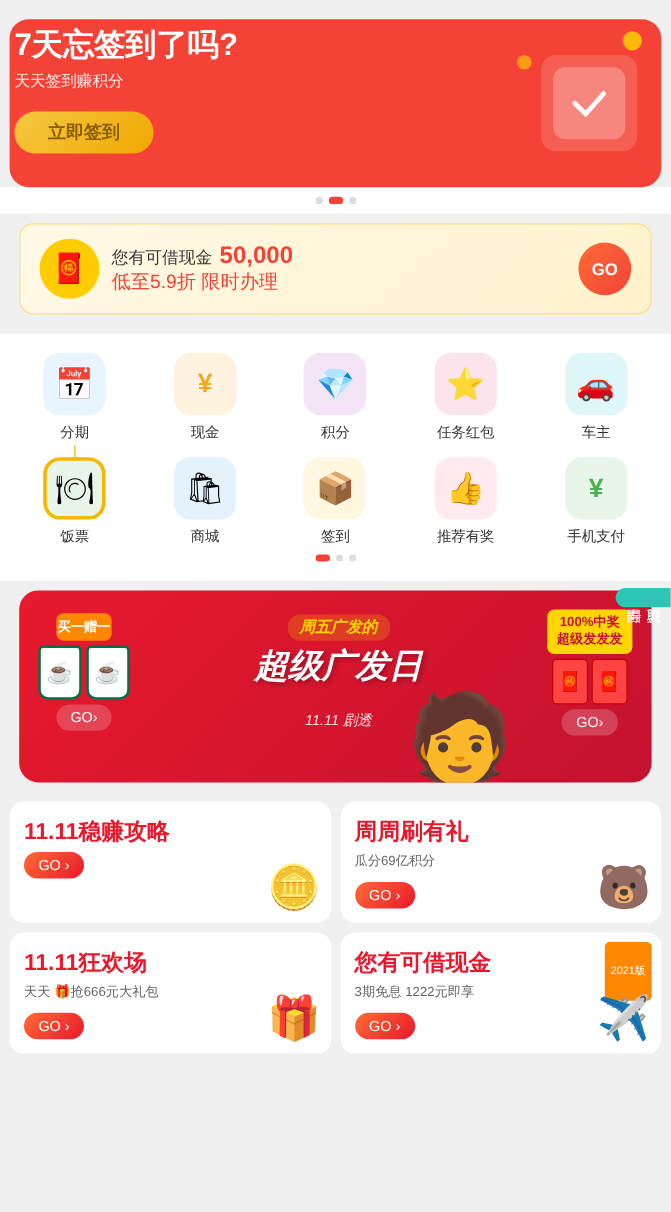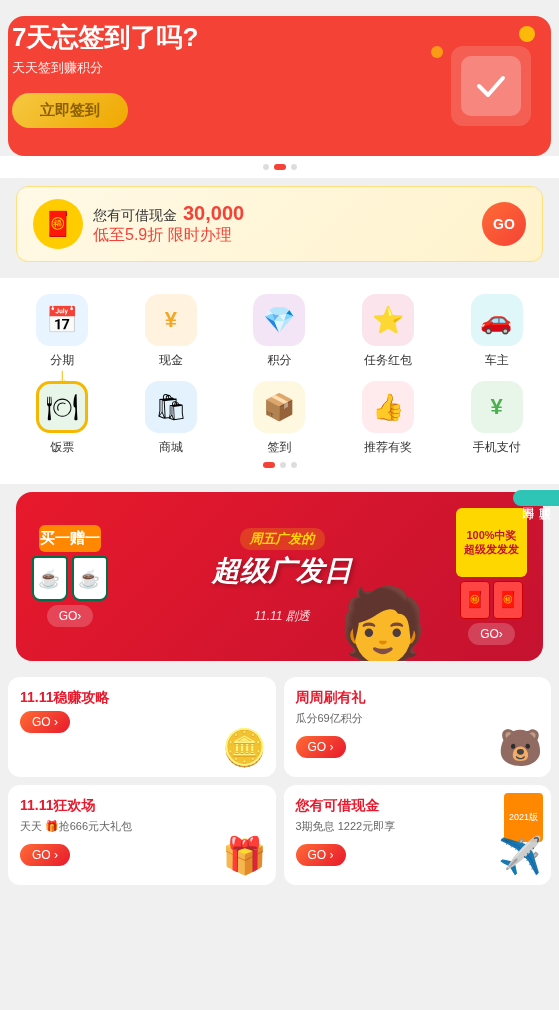--- a/index.html
+++ b/index.html
@@ -196,21 +196,21 @@
     }
     .super-left {
       display: flex;
       flex-direction: column;
       align-items: center;
       gap: 4px;
     }
     .buy-one-tag {
       background: #ff8800;
       color: white;
-      font-size: 15px;
+      font-size: 11px;
       font-weight: bold;
       padding: 4px 1px;
       border-radius: 6px;
     }
     .starbucks-cups {
       display: flex;
       gap: 4px;
     }
     .cup {
       width: 36px;
@@ -265,21 +265,21 @@
       display: flex;
       flex-direction: column;
       align-items: center;
       gap: 4px;
     }
     .hundred-tag {
       background: #ffd700;
       color: #c41230;
       font-size: 11px;
       font-weight: bold;
-      padding: 20px 8px;
+      padding: 4px 8px;
       border-radius: 6px;
       text-align: center;
       line-height: 1.3;
     }
     .red-envelopes {
       display: flex;
       gap: 3px;
     }
     .red-env {
       width: 30px;
@@ -311,21 +311,21 @@
     }
     .promo-card {
       background: white;
       border-radius: 12px;
       padding: 12px;
       position: relative;
       overflow: hidden;
       min-height: 100px;
     }
     .promo-card-title {
-      font-size: 14px;
+      font-size: 19px;
       font-weight: bold;
       color: #e8192c;
       margin-bottom: 4px;
     }
     .promo-card-desc {
       font-size: 11px;
       color: #666;
       margin-bottom: 10px;
     }
     .go-small {
@@ -401,21 +401,21 @@
     <div class="dot active"></div>
     <div class="dot"></div>
   </div>
 
   <div style="padding: 8px 8px;">
     <div class="loan-banner">
       <div class="loan-mascot">🧧</div>
       <div class="loan-text">
         <div style="display:flex; align-items:baseline; gap:6px; flex-wrap:wrap;text-align:center;">
           <span style="font-size:14px;color:#333;">您有可借现金</span>
-          <span style="font-size:20px;font-weight:bold;color:#f44336;">30,000</span>
+          <span style="font-size:20px;font-weight:bold;color:#f44336;">50,000</span>
         </div>
         <div style="font-size:16px;color:#f44336;">低至5.9折 限时办理</div>
       </div>
       <div class="loan-go">GO</div>
     </div>
   </div>
 
   <div class="icons-section">
     <div class="icons-grid">
 

